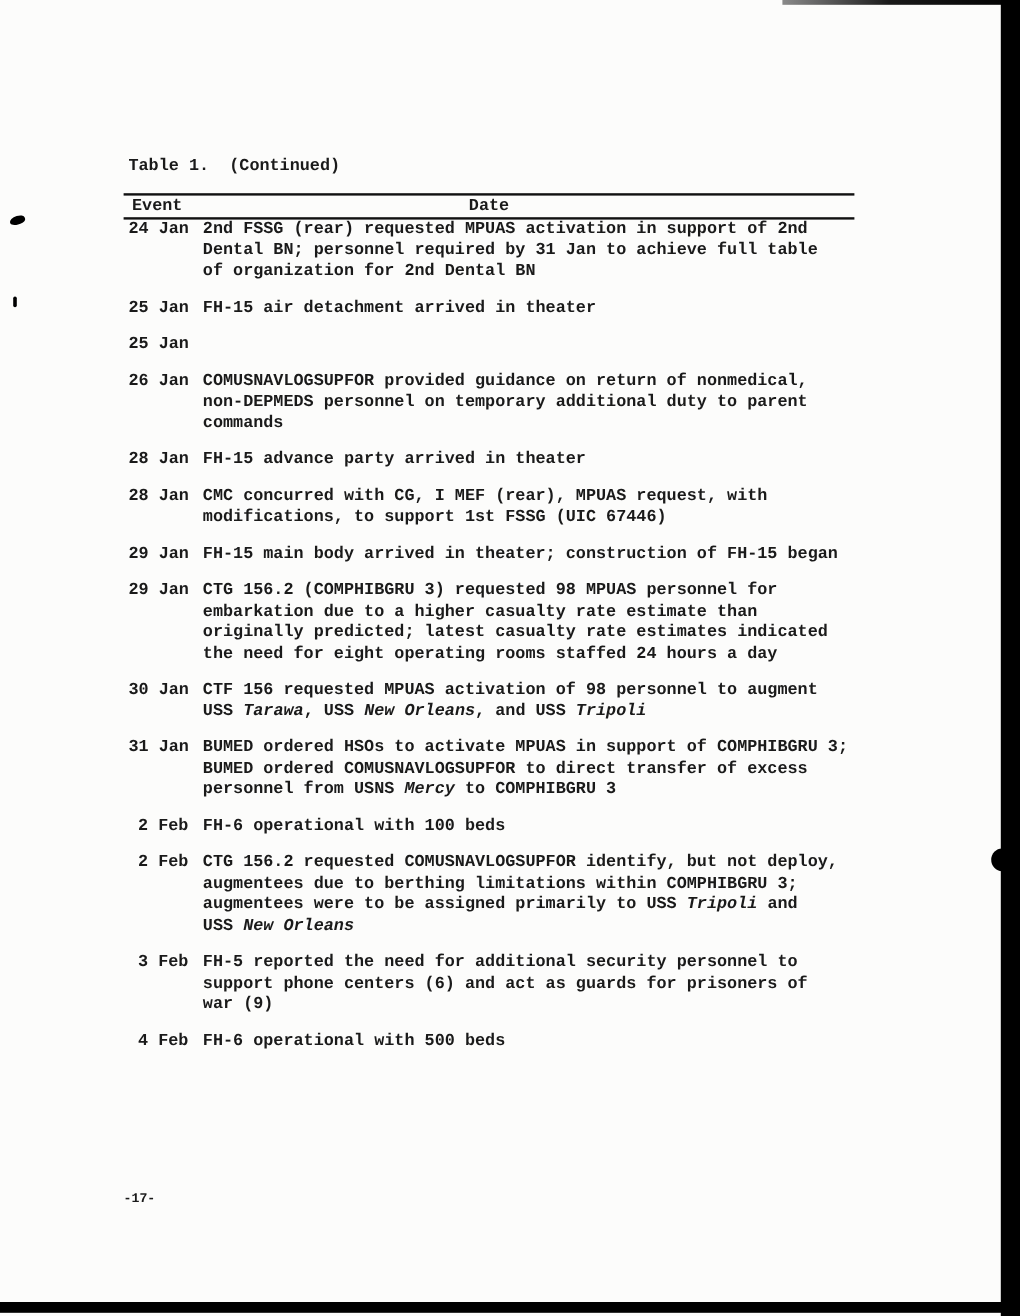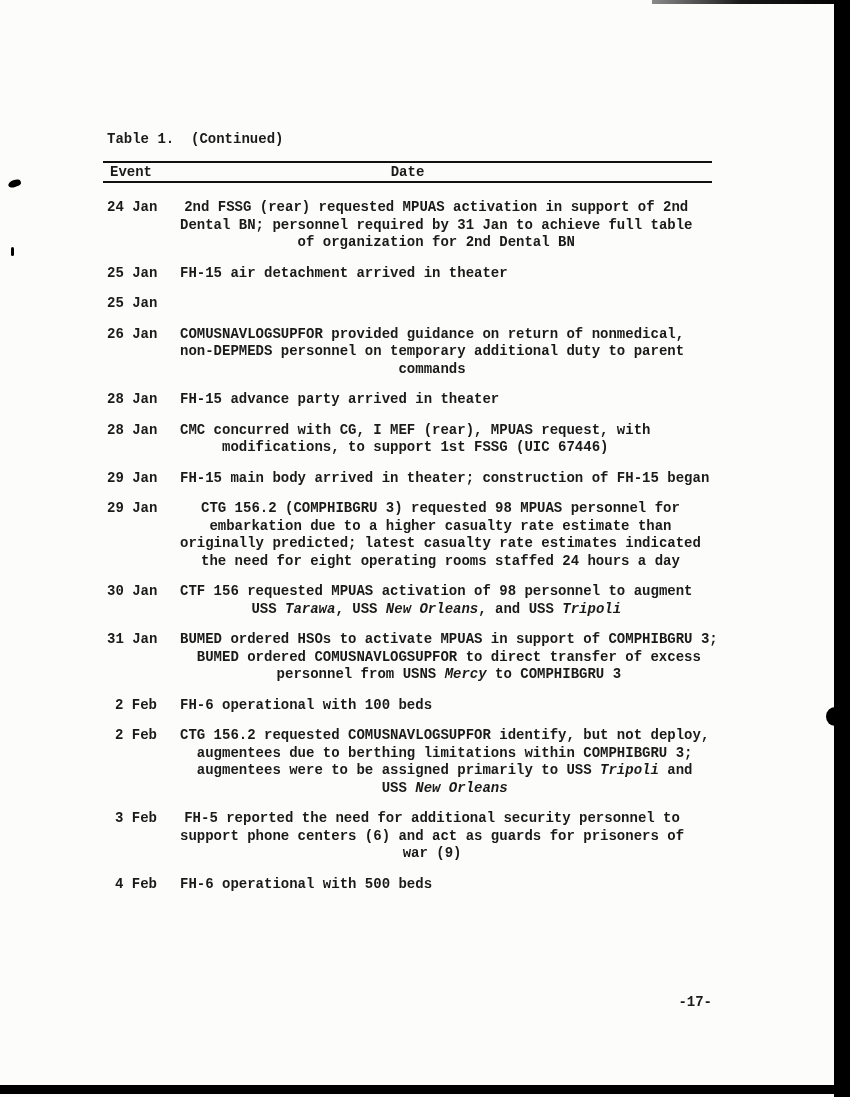--- a/index.html
+++ b/index.html
@@ -19,36 +19,36 @@
   .doc-table {
     position:absolute; left:103px; top:161px; width:609px;
     font-size:14px; font-weight:600;
   }
   .rule { height:2px; background:#111; }
   .header-row {
     position:relative; height:18px; line-height:18px;
   }
   .col-date { position:absolute; left:7px; top:0; }
   .col-event { position:absolute; left:0; width:100%; text-align:center; top:0; }
-  .rows { padding-top:16px; }
+  .rows { padding-top:0; }
   .row {
     display:flex; margin-bottom:13px;
     line-height:17.5px;
   }
   .date-cell {
     width:50px; margin-left:4px; flex:none;
     text-align:right; white-space:pre;
   }
   .event-cell {
-    margin-left:23px; white-space:pre;text-align:center;
+    margin-left:12px; white-space:pre;
   }
   .event-cell i { }
   .page-number {
     position:absolute; left:103px; top:994px; width:609px;
-    text-align:right; font-size:14px; font-weight:600;
+    text-align:left; font-size:11px; font-weight:600;
   }
   
   .top-bar {
     position:absolute; top:0; left:652px; right:0; height:4px;
     background:linear-gradient(90deg,#8a8a8a,#1a1a1a 45%,#000);
   }
   .right-bar {
     position:absolute; top:0; right:0; width:16px; height:1097px;
     background:#000;
   }

